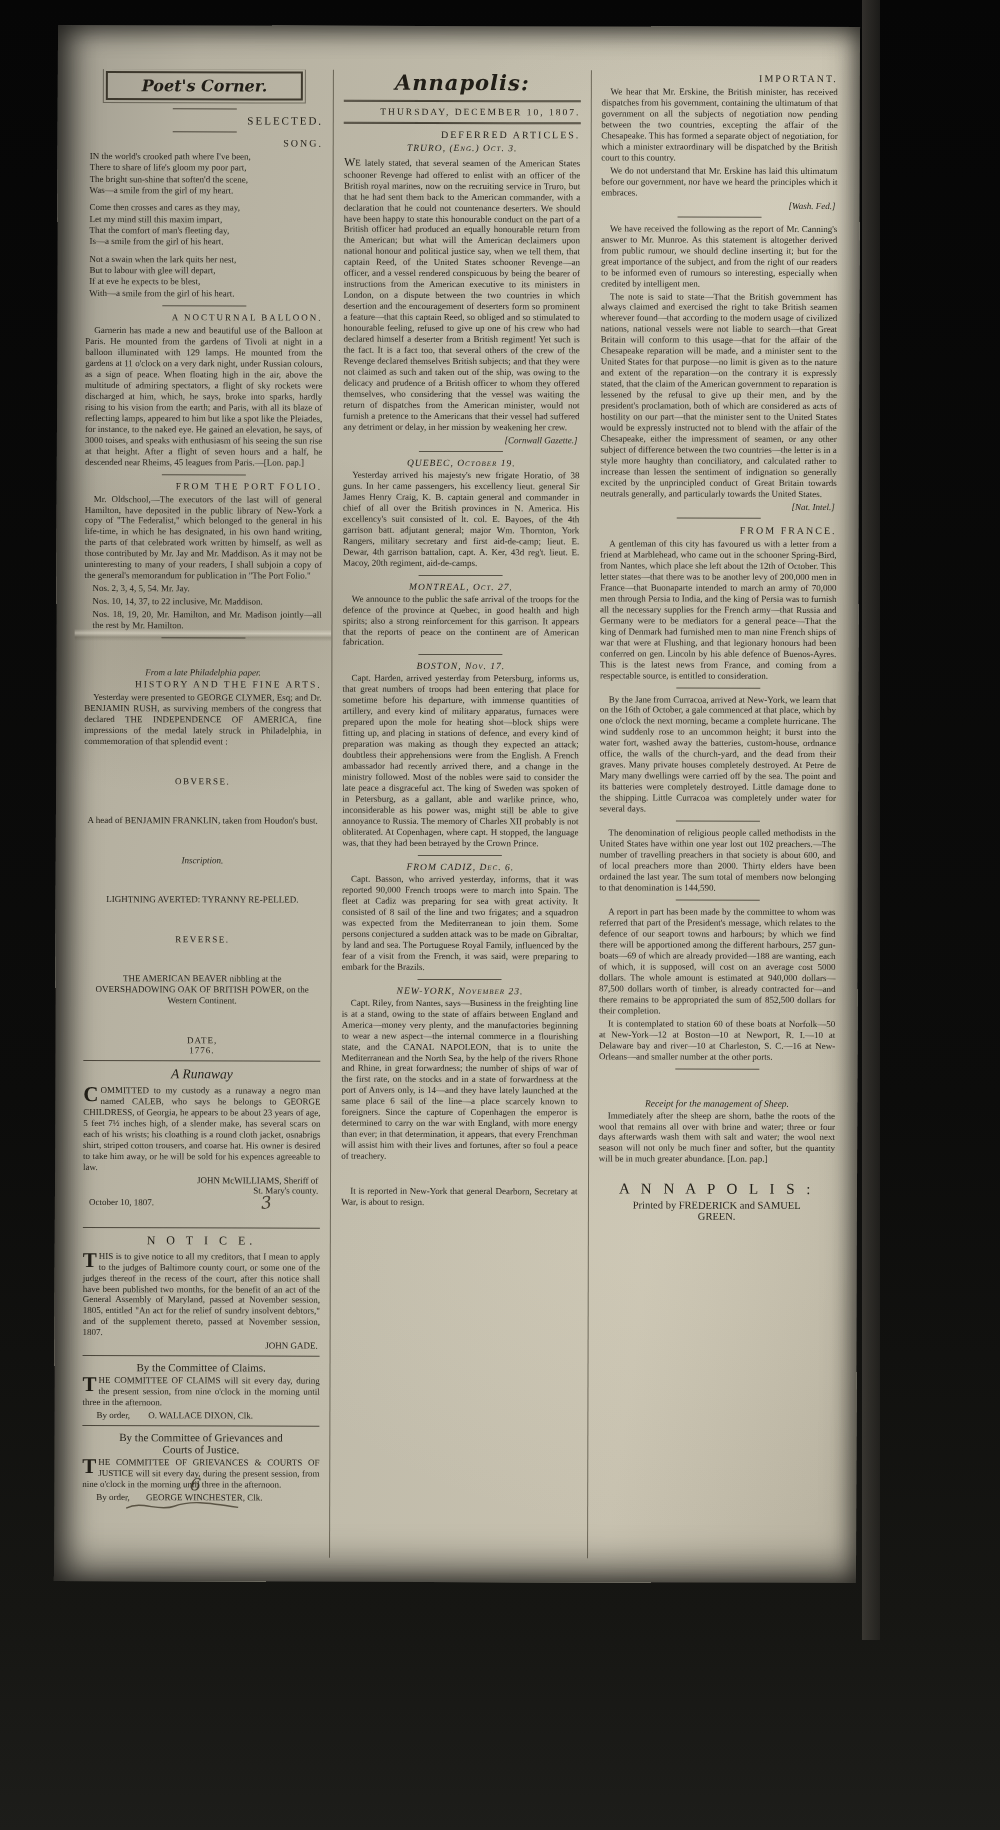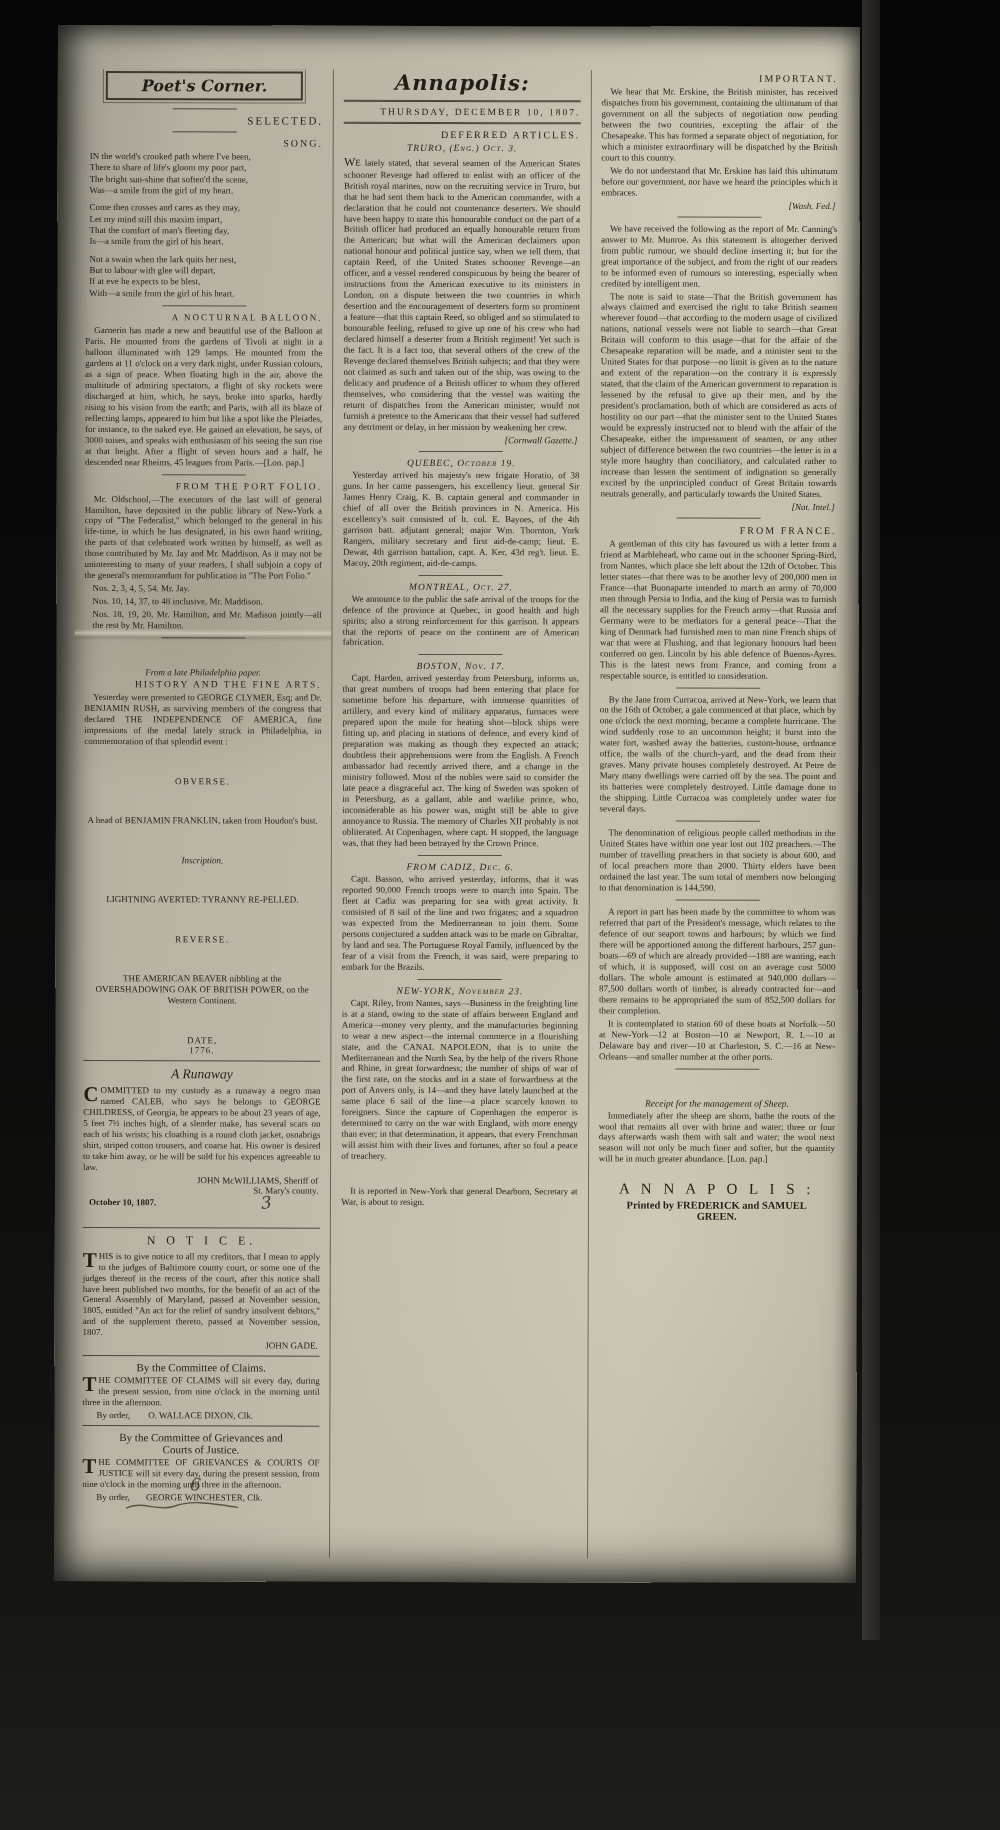--- a/index.html
+++ b/index.html
@@ -62,21 +62,21 @@
   .hand { font-family:"DejaVu Serif", serif; font-style:italic; color:#322c1e; position:absolute; opacity:.85; }
   .hand.m3 { font-size:17px; transform:rotate(-6deg); }
   .hand.m6 { font-size:17px; transform:rotate(4deg); }
   .scribble { position:absolute; opacity:.75; }
   .crease {
     position:absolute; left:0; width:100%; height:12px;
     background:linear-gradient(rgba(255,255,250,.0), rgba(240,235,220,.45), rgba(60,55,40,.18), rgba(255,255,250,0));
     pointer-events:none;
   }
   .imprint-city { text-align:center; font-size:15px; letter-spacing:4px; margin-top:16px; }
-  .imprint-printer { text-align:center; font-size:10.5px; white-space:pre-line; margin-top:2px;font-weight:bold; }
+  .imprint-printer { text-align:center; font-size:10.5px; white-space:pre-line; margin-top:2px; }
   .note { margin-top:24px; }
 </style>
 </head>
 <body>
 
 <div class="edge-strip"></div>
 
 <div class="paper">
 
   <div class="col">
@@ -104,21 +104,21 @@
 With—a smile from the girl of his heart.</p>
 
     <div class="divider"></div>
     <div class="headsc" style="font-size:9px;">A NOCTURNAL BALLOON.</div>
     <p class="bt">Garnerin has made a new and beautiful use of the Balloon at Paris. He mounted from the gardens of Tivoli at night in a balloon illuminated with 129 lamps. He mounted from the gardens at 11 o'clock on a very dark night, under Russian colours, as a sign of peace. When floating high in the air, above the multitude of admiring spectators, a flight of sky rockets were discharged at him, which, he says, broke into sparks, hardly rising to his vision from the earth; and Paris, with all its blaze of reflecting lamps, appeared to him but like a spot like the Pleiades, for instance, to the naked eye. He gained an elevation, he says, of 3000 toises, and speaks with enthusiasm of his seeing the sun rise at that height. After a flight of seven hours and a half, he descended near Rheims, 45 leagues from Paris.—[Lon. pap.]</p>
 
     <div class="divider"></div>
     <div class="headsc" style="font-size:9.5px;">FROM THE PORT FOLIO.</div>
     <p class="bt">Mr. Oldschool,—The executors of the last will of general Hamilton, have deposited in the public library of New-York a copy of "The Federalist," which belonged to the general in his life-time, in which he has designated, in his own hand writing, the parts of that celebrated work written by himself, as well as those contributed by Mr. Jay and Mr. Maddison. As it may not be uninteresting to many of your readers, I shall subjoin a copy of the general's memorandum for publication in "The Port Folio."</p>
     <p class="bt noind" style="margin-left:8px;">Nos. 2, 3, 4, 5, 54. Mr. Jay.</p>
-    <p class="bt noind" style="margin-left:8px;">Nos. 10, 14, 37, to 48 inclusive, Mr. Maddison.</p>
+    <p class="bt noind" style="margin-left:8px;">Nos. 10, 14, 37, to 22 inclusive, Mr. Maddison.</p>
     <p class="bt noind" style="margin-left:8px;">Nos. 18, 19, 20, Mr. Hamilton, and Mr. Madison jointly—all the rest by Mr. Hamilton.</p>
 
     <div class="divider"></div>
     <div class="center it" style="font-size:9px;">From a late Philadelphia paper.</div>
     <div class="headsc" style="font-size:9.5px;">HISTORY AND THE FINE ARTS.</div>
     <p class="bt">Yesterday were presented to GEORGE CLYMER, Esq; and Dr. BENJAMIN RUSH, as surviving members of the congress that declared THE INDEPENDENCE OF AMERICA, fine impressions of the medal lately struck in Philadelphia, in commemoration of that splendid event :</p>
     <div class="center" style="font-size:9px; letter-spacing:1.5px;">OBVERSE.</div>
     <p class="bt noind center">A head of BENJAMIN FRANKLIN, taken from Houdon's bust.</p>
     <div class="center it" style="font-size:9px;">Inscription.</div>
     <p class="bt noind center">LIGHTNING AVERTED: TYRANNY RE-PELLED.</p>
@@ -126,21 +126,21 @@
     <p class="bt noind center">THE AMERICAN BEAVER nibbling at the OVERSHADOWING OAK OF BRITISH POWER, on the Western Continent.</p>
     <div class="center pre" style="font-size:9px; letter-spacing:1px;">DATE,
 1776.</div>
 
     <div class="rule"></div>
     <div class="runaway-title">A Runaway</div>
     <p class="bt dropcap noind">COMMITTED to my custody as a runaway a negro man named CALEB, who says he belongs to GEORGE CHILDRESS, of Georgia, he appears to be about 23 years of age, 5 feet 7½ inches high, of a slender make, has several scars on each of his wrists; his cloathing is a round cloth jacket, osnabrigs shirt, striped cotton trousers, and coarse hat. His owner is desired to take him away, or he will be sold for his expences agreeable to law.</p>
     <div class="sig">JOHN McWILLIAMS, Sheriff of
 St. Mary's county.</div>
     <span class="hand m3" style="margin-top:-4px; right:58px;">3</span>
-    <div style="font-size:9px; margin:2px 0 20px 6px;font-weight:bold;">October 10, 1807.</div>
+    <div style="font-size:9px; margin:2px 0 20px 6px;">October 10, 1807.</div>
 
     <div class="rule"></div>
     <div class="notice-title">N O T I C E.</div>
     <p class="bt dropcap noind">THIS is to give notice to all my creditors, that I mean to apply to the judges of Baltimore county court, or some one of the judges thereof in the recess of the court, after this notice shall have been published two months, for the benefit of an act of the General Assembly of Maryland, passed at November session, 1805, entitled "An act for the relief of sundry insolvent debtors," and of the supplement thereto, passed at November session, 1807.</p>
     <div class="sig">JOHN GADE.</div>
 
     <div class="rule"></div>
     <div class="sec-title">By the Committee of Claims.</div>
     <p class="bt dropcap noind">THE COMMITTEE OF CLAIMS will sit every day, during the present session, from nine o'clock in the morning until three in the afternoon.</p>
     <div class="byorder">

